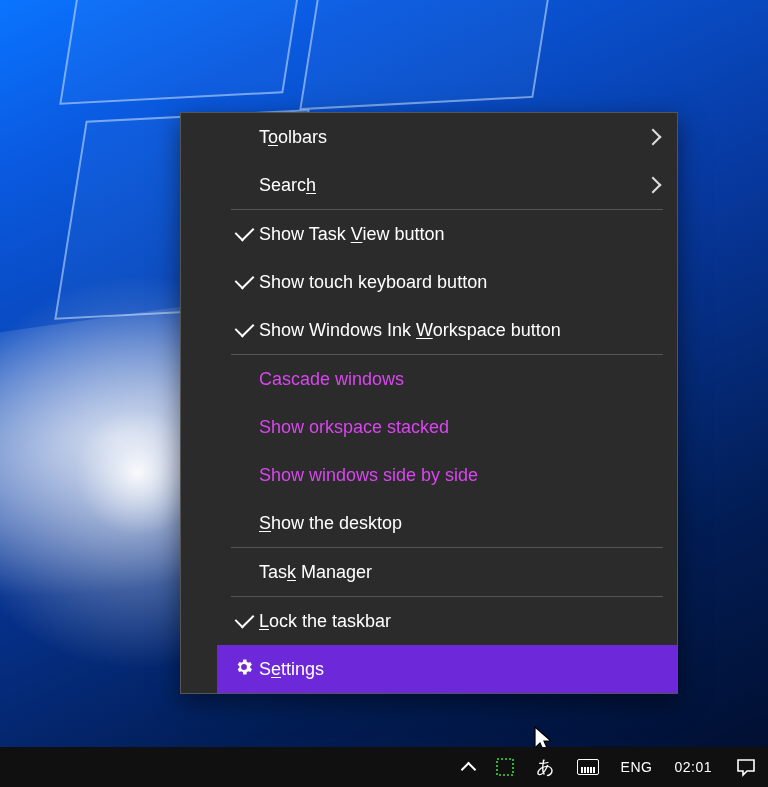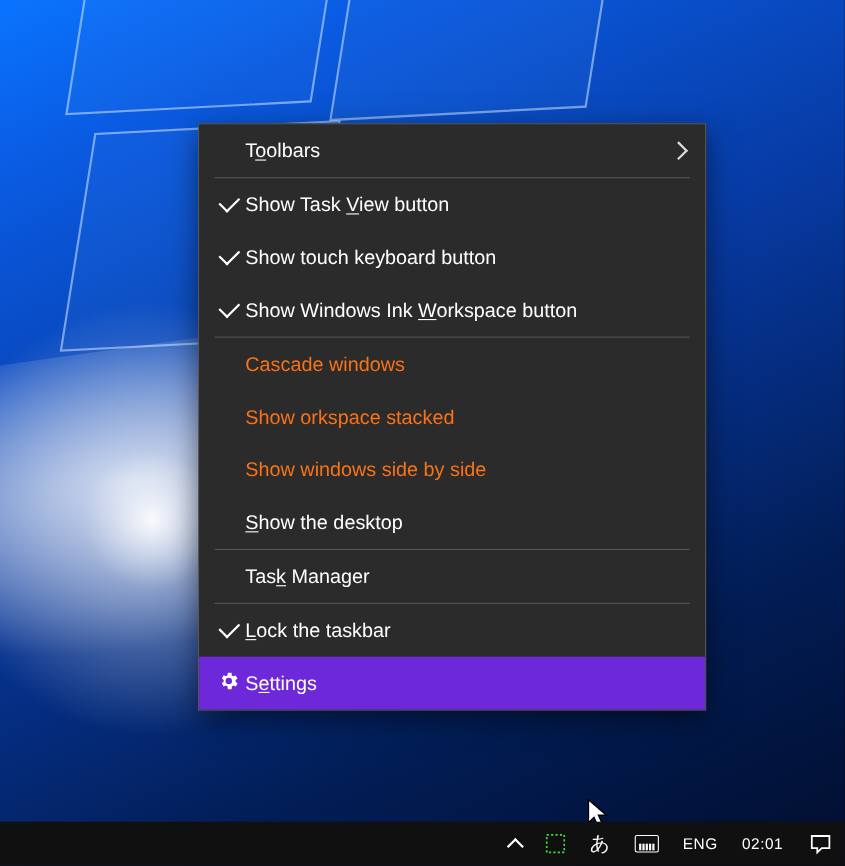--- a/index.html
+++ b/index.html
@@ -20,32 +20,32 @@
   .p3{left:70px;top:115px;width:220px;height:195px}
   .p4{left:310px;top:120px;width:230px;height:195px}
   .beam{position:absolute;left:-60px;top:300px;width:600px;height:300px;
         background:radial-gradient(ellipse at 30% 40%,rgba(255,255,255,.65),rgba(255,255,255,0)60%);
         transform:rotate(-8deg);pointer-events:none}
 
   
   .context-menu{
     position:absolute;left:180px;top:112px;width:460px;
     background:#2b2b2b;border:1px solid #555;box-shadow:0 8px 24px rgba(0,0,0,.5);
-    color:#fff;font-size:18px;font-weight:300;
+    color:#fff;font-size:18px;font-weight:300;padding-left:36px;
   }
   .cm-item{
     display:flex;align-items:center;height:48px;padding:0 18px 0 12px;
     cursor:default;
   }
   .cm-item.hover{background:#6d28d9}
   .cm-item .slot{width:30px;display:flex;justify-content:center;align-items:center;flex-shrink:0}
   .cm-item .label{flex:1 1 auto;white-space:nowrap}
   .cm-item .arrow{width:18px;text-align:right;color:#eee}
   .cm-sep{height:1px;margin:0 14px;background:#555}
-  .cm-item.disabled{color:#f97316}
+  .cm-item.disabled{color:#d946ef}
   .u{text-decoration:underline;text-underline-offset:2px}
 
   .chevron{display:inline-block;width:10px;height:10px;border-right:2px solid #ddd;border-top:2px solid #ddd;transform:rotate(45deg)}
   .check{display:inline-block;width:9px;height:15px;border-right:2px solid #fff;border-bottom:2px solid #fff;transform:rotate(45deg);margin-top:-6px}
   .gear{display:inline-block}
 
   
   .cursor{position:absolute;left:534px;top:726px;pointer-events:none}
 
   
@@ -69,20 +69,25 @@
   <div class="pane p2"></div>
   <div class="pane p3"></div>
   <div class="pane p4"></div>
   <div class="beam"></div>
 </div>
 
 <div class="context-menu" id="context-menu">
     <div class="cm-item">
       <span class="slot"></span>
       <span class="label">T<span class="u">o</span>olbars</span>
+      <span class="arrow"><span class="chevron"></span></span>
+    </div>
+    <div class="cm-item">
+      <span class="slot"></span>
+      <span class="label">Searc<span class="u">h</span></span>
       <span class="arrow"><span class="chevron"></span></span>
     </div>
     <div class="cm-sep"></div>
     <div class="cm-item">
       <span class="slot">
         <span class="check"></span>
       </span>
       <span class="label">Show Task <span class="u">V</span>iew button</span>
     </div>
     <div class="cm-item">

